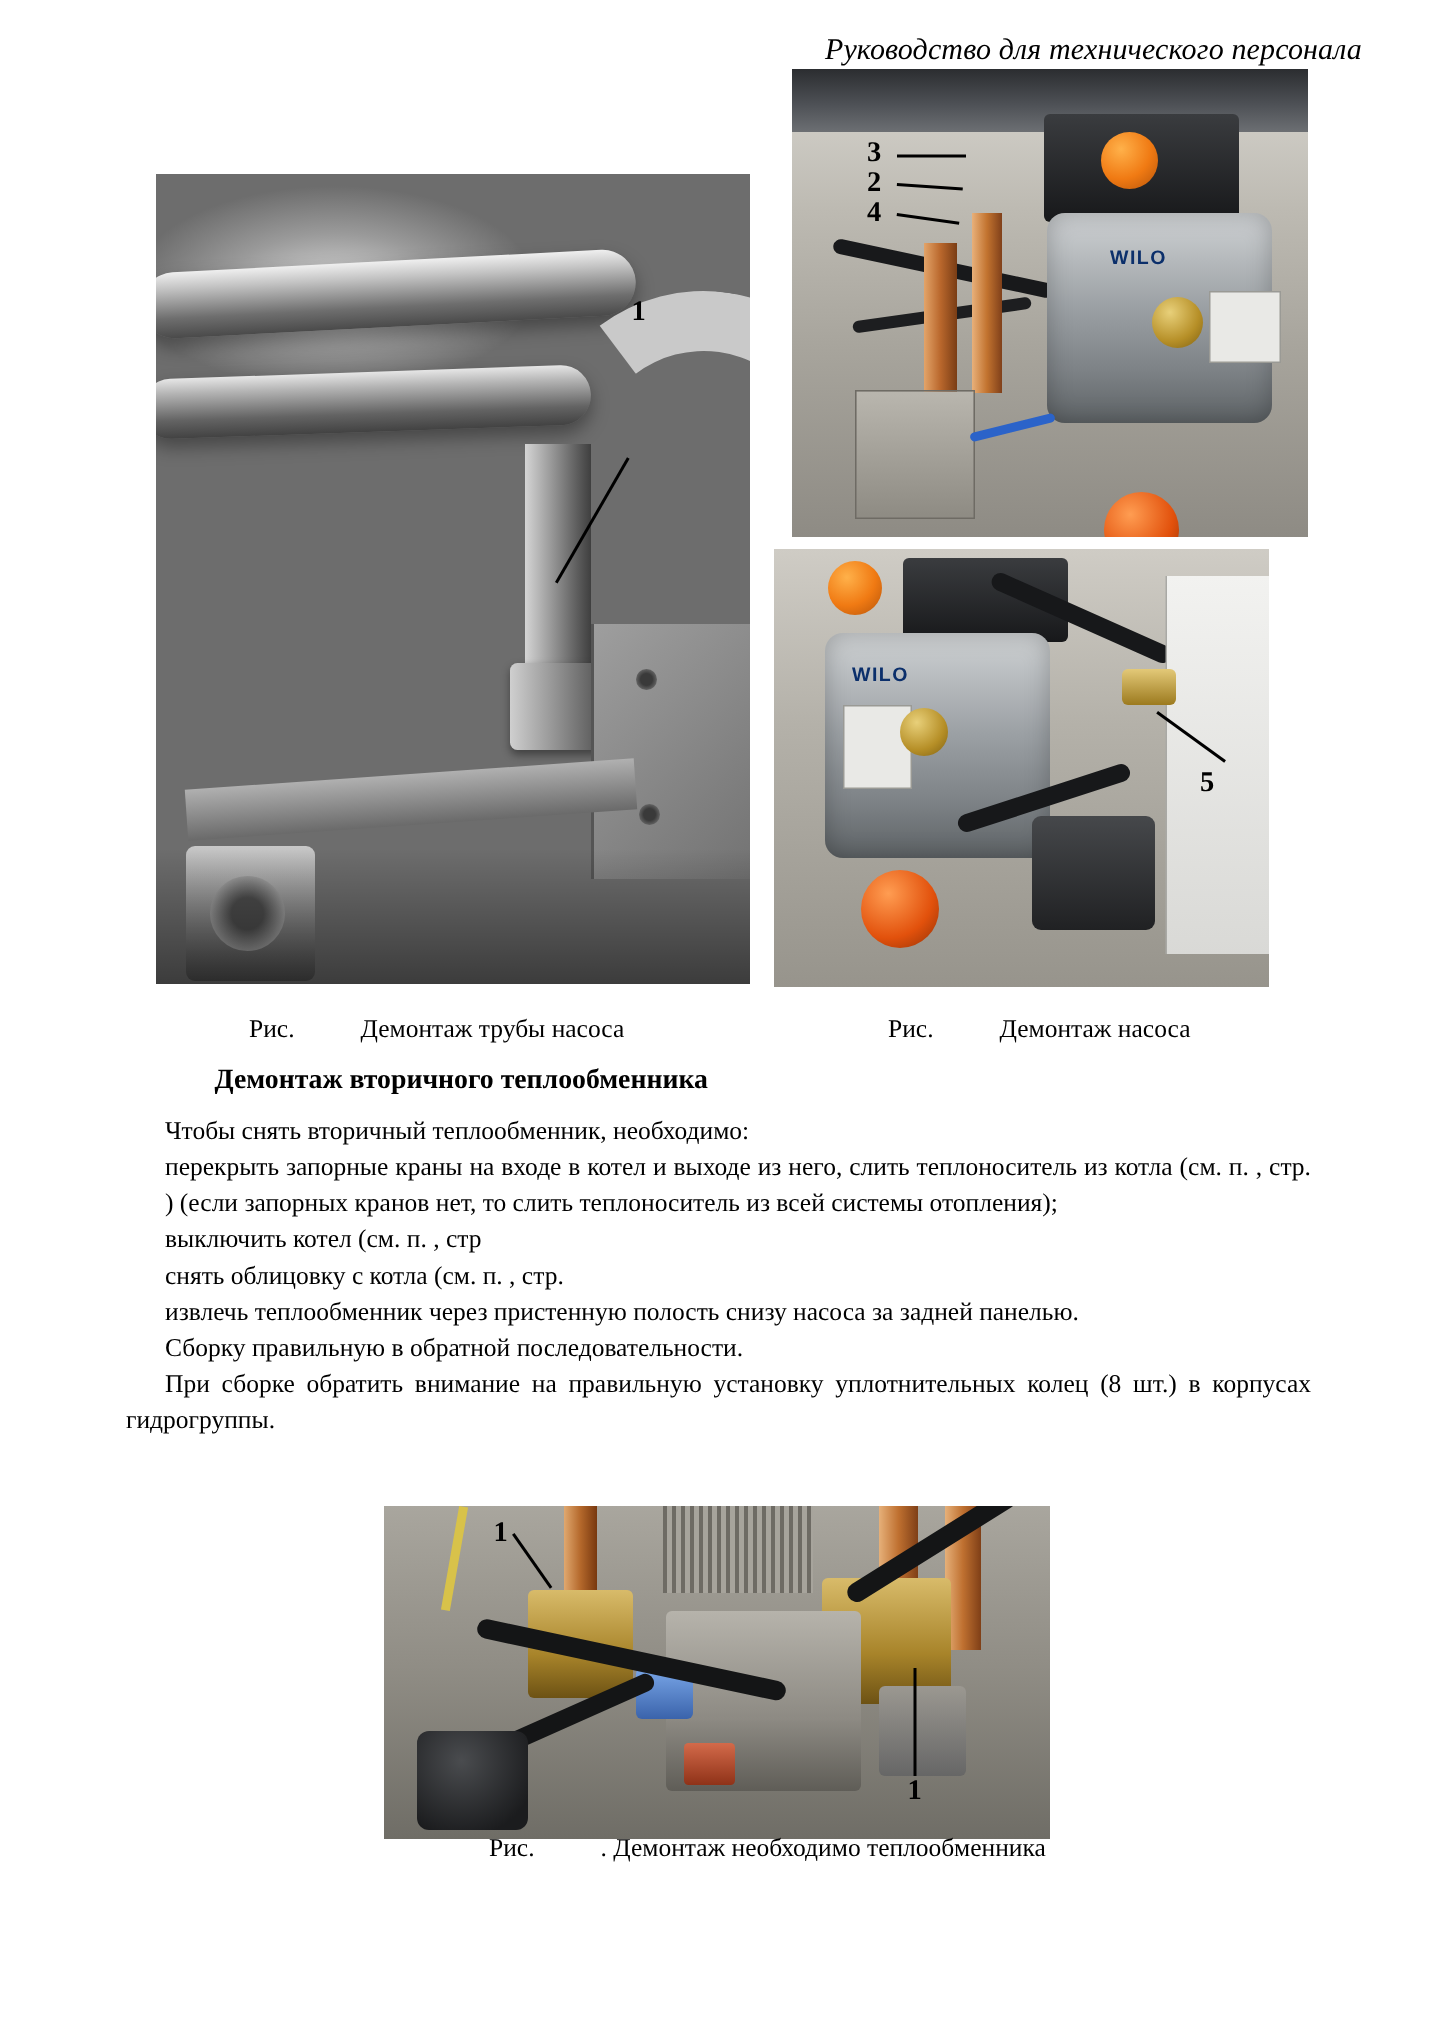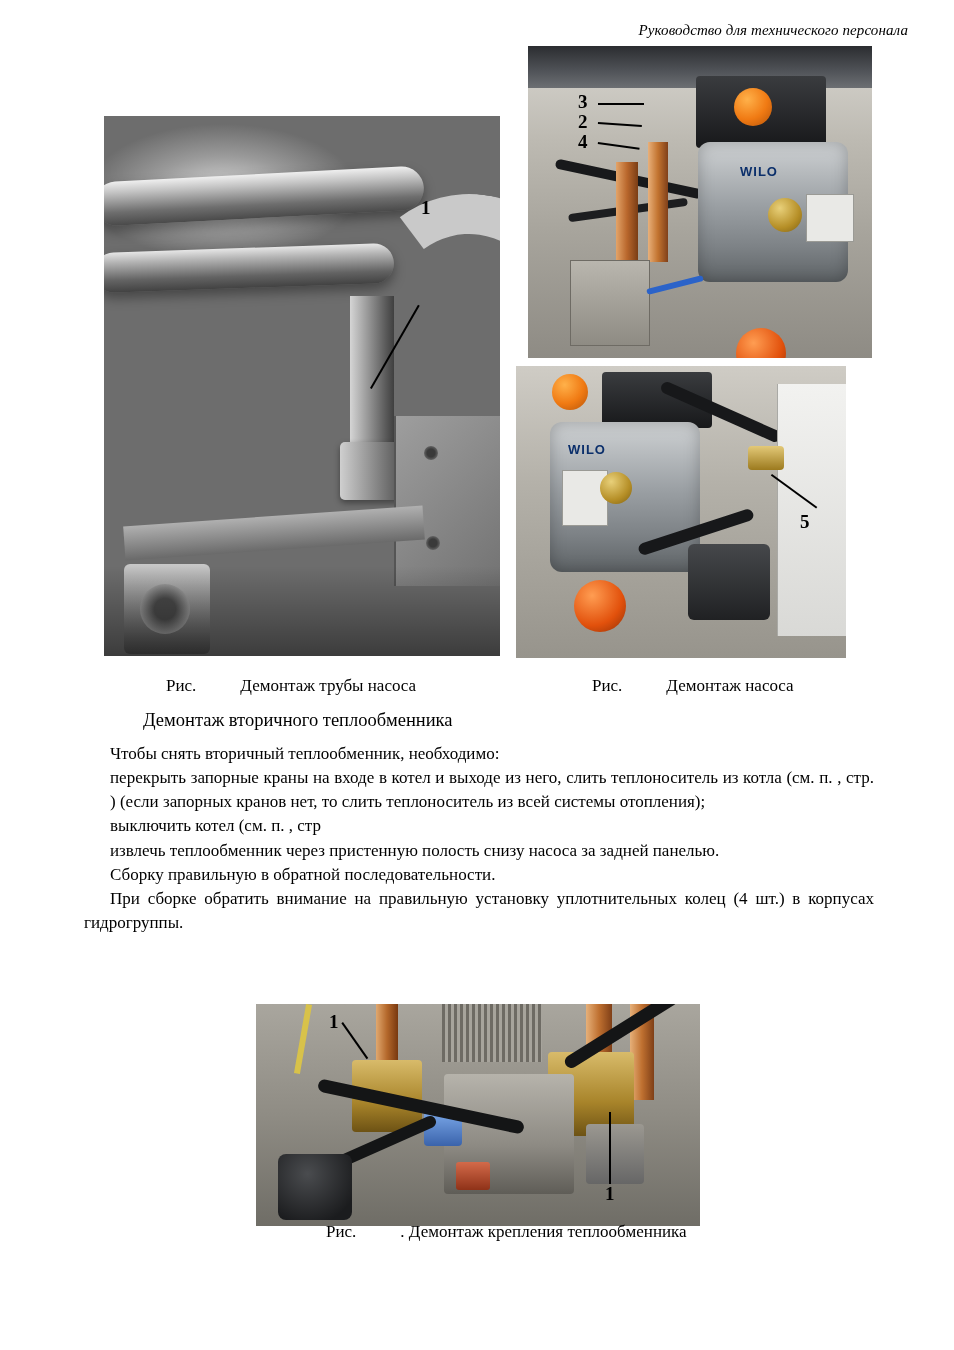--- a/index.html
+++ b/index.html
@@ -15,21 +15,21 @@
     color: #000000;
     overflow: hidden;
   }
 
   
   .page-header {
     position: absolute;
     top: 22px;
     right: 46px;
     font-style: italic;
-    font-size: 15px;
+    font-size: 20px;
     letter-spacing: 0.1px;
     white-space: nowrap;
   }
   .header-rule {
     position: absolute;
     top: 44px;
     left: 0;
     right: 0;
     height: 1px;
     background: transparent;
@@ -367,21 +367,21 @@
     white-space: nowrap;
   }
   .cap-word { margin-right: 44px; }
 
   
   .section-title {
     position: absolute;
     left: 143px;
     top: 710px;
     font-size: 18.5px;
-    font-weight: normal;
+    font-weight: bold;
   }
   .body {
     position: absolute;
     left: 84px;
     top: 742px;
     width: 790px;
     font-size: 17px;
     line-height: 1.42;
     text-align: justify;
   }
@@ -461,23 +461,24 @@
 <div class="caption" style="left:592px; top:676px;">
   <span class="cap-word">Рис.</span><span>Демонтаж насоса</span>
 </div>
 
 <div class="section-title">Демонтаж вторичного теплообменника</div>
 
 <div class="body">
   <p class="indent-first">Чтобы снять вторичный теплообменник, необходимо:</p>
   <p class="hang just-strong">перекрыть запорные краны на входе в котел и выходе из него, слить теплоноситель из котла (см. п.          , стр.      ) (если запорных кранов нет, то слить теплоноситель из всей системы отопления);</p>
   <p class="hang">выключить котел (см. п.          , стр</p>
+  <p class="hang">снять облицовку с котла (см. п.          , стр.</p>
   <p class="hang">извлечь теплообменник через пристенную полость снизу насоса за задней панелью.</p>
   <p class="indent-first">Сборку правильную в обратной последовательности.</p>
-  <p class="indent-first just-strong">При сборке обратить внимание на правильную установку уплотнительных колец (4 шт.) в корпусах гидрогруппы.</p>
+  <p class="indent-first just-strong">При сборке обратить внимание на правильную установку уплотнительных колец (8 шт.) в корпусах гидрогруппы.</p>
 </div>
 
 <div class="photo" id="photo-bottom">
   <div class="wire-yellow"></div>
   <div class="copper-c"></div>
   <div class="hx"></div>
   <div class="copper-a"></div>
   <div class="copper-b"></div>
   <div class="brass-block"></div>
   <div class="brass-block2"></div>
@@ -490,14 +491,14 @@
   <div class="grey-conn"></div>
   <div class="motor"></div>
 </div>
 
 <div class="leader" style="left:343px; top:1022px; width:44px; height:2px; transform: rotate(55deg);"></div>
 <div class="callout" style="left:329px; top:1012px;">1</div>
 <div class="leader" style="left:611px; top:1112px; width:72px; height:2px; transform: rotate(90deg);"></div>
 <div class="callout" style="left:605px; top:1184px;">1</div>
 
 <div class="caption" style="left:326px; top:1222px;">
-  <span class="cap-word">Рис.</span><span>. Демонтаж крепления теплообменника</span>
+  <span class="cap-word">Рис.</span><span>. Демонтаж необходимо теплообменника</span>
 </div>
 
 </body></html>

